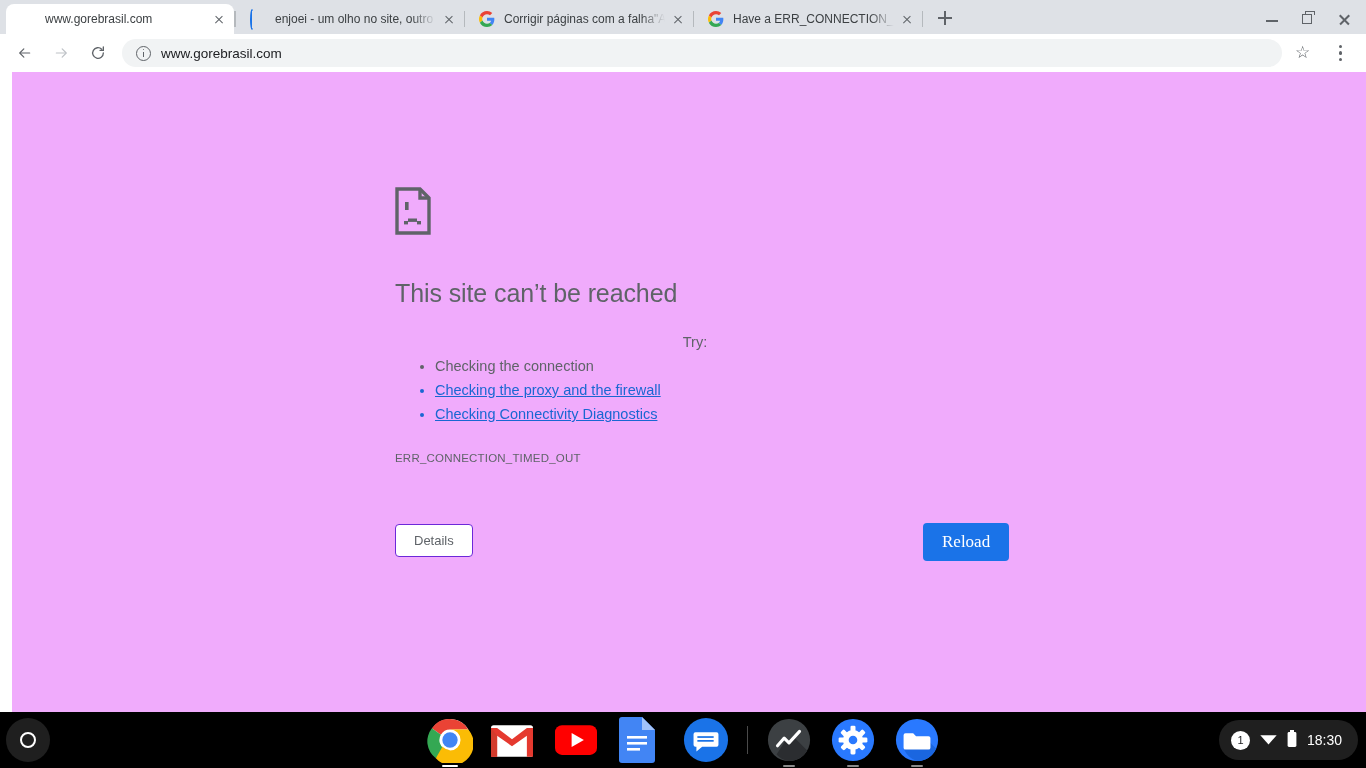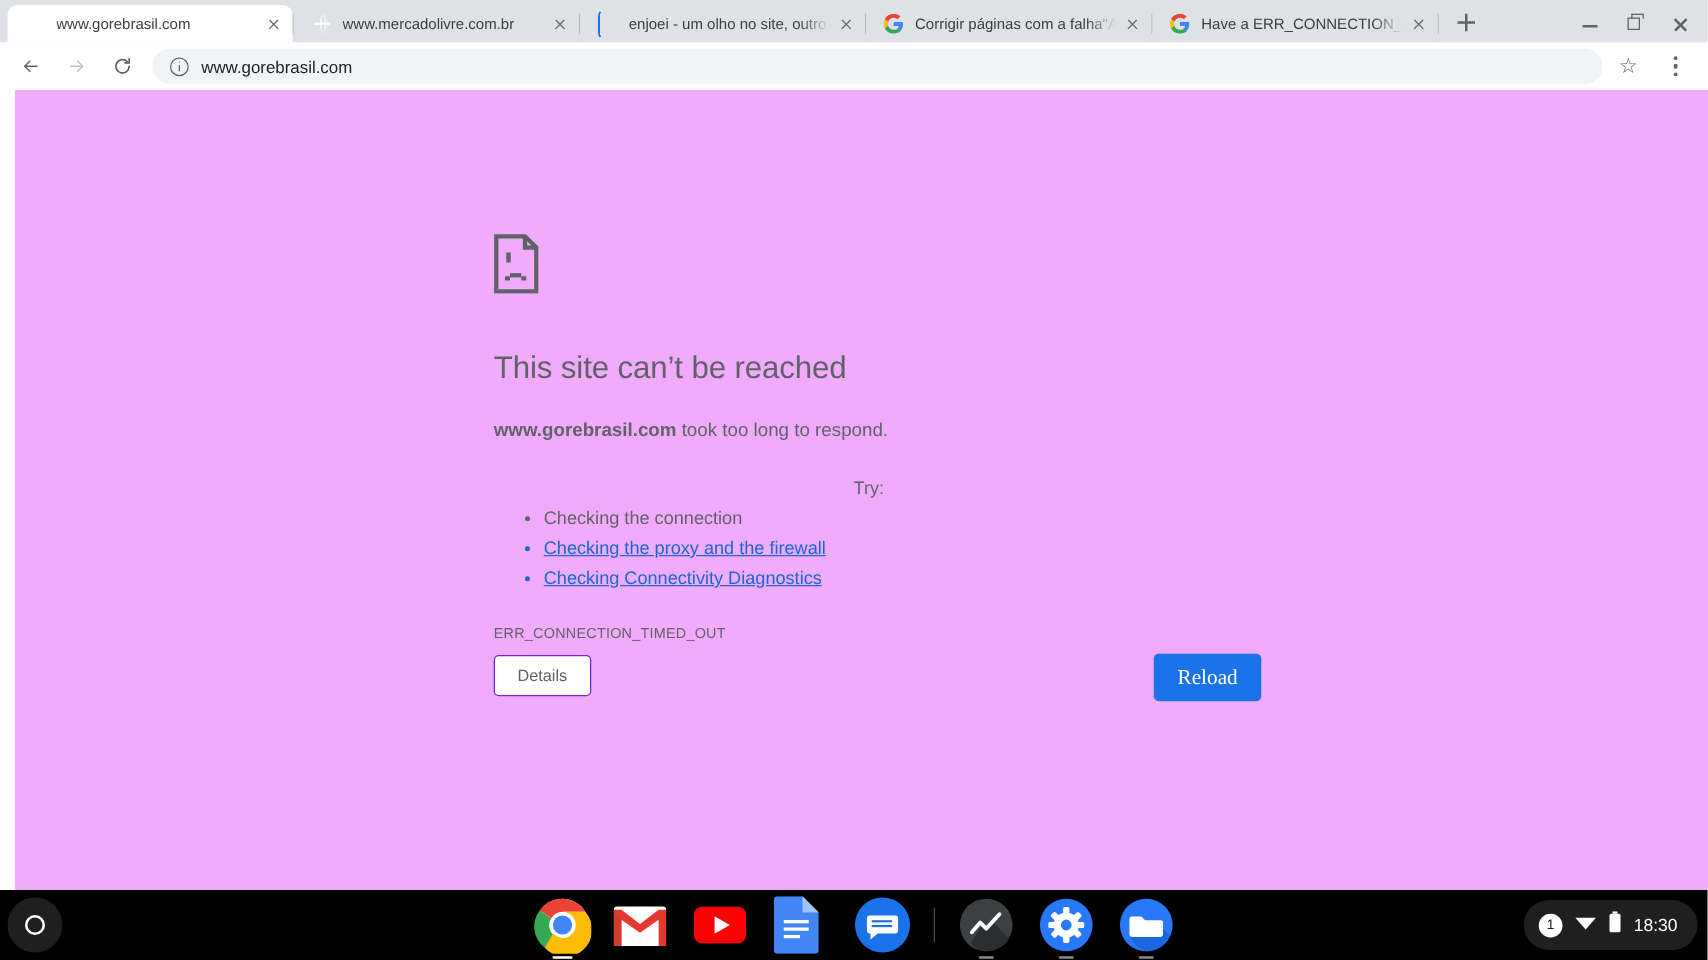--- a/index.html
+++ b/index.html
@@ -442,25 +442,20 @@
   <div class="tabstrip">
 
     <div class="tab active">
       <span class="favicon"><span class="globe"></span></span>
       <span class="tab-title">www.gorebrasil.com</span>
       <span class="tab-close"></span>
     </div>
 
     <div class="tab-sep"></div>
 
-    <div class="tab">
-      <span class="favicon"><span class="globe"></span></span>
-      <span class="tab-title">www.mercadolivre.com.br</span>
-      <span class="tab-close"></span>
-    </div>
 
     <div class="tab-sep"></div>
 
     <div class="tab">
       <span class="favicon"><span class="spinner"></span></span>
       <span class="tab-title">enjoei - um olho no site, outro n</span>
       <span class="tab-close"></span>
     </div>
 
     <div class="tab-sep"></div>
@@ -546,21 +541,20 @@
         <path d="M2 2 H25 L34 11 V46 H2 Z" fill="none" stroke="#5f6368" stroke-width="3.4"></path>
         <path d="M25 2 V11 H34" fill="none" stroke="#5f6368" stroke-width="3.4"></path>
         <rect x="10" y="15" width="3.6" height="8" fill="#5f6368"></rect>
         <rect x="9" y="34" width="4" height="3.4" fill="#5f6368"></rect>
         <rect x="13" y="31.5" width="9" height="3.4" fill="#5f6368"></rect>
         <rect x="22" y="34" width="4" height="3.4" fill="#5f6368"></rect>
       </svg>
 
       <h1 class="err-h1">This site can’t be reached</h1>
 
-      <p class="err-sub"><b>www.gorebrasil.com</b><span> took too long to respond.</span></p>
 
       <p class="err-try">Try:</p>
       <ul class="err-list">
         <li>Checking the connection</li>
         <li class="link">Checking the proxy and the firewall</li>
         <li class="link">Checking Connectivity Diagnostics</li>
       </ul>
 
       <p class="err-code">ERR_CONNECTION_TIMED_OUT</p>
     </div>

